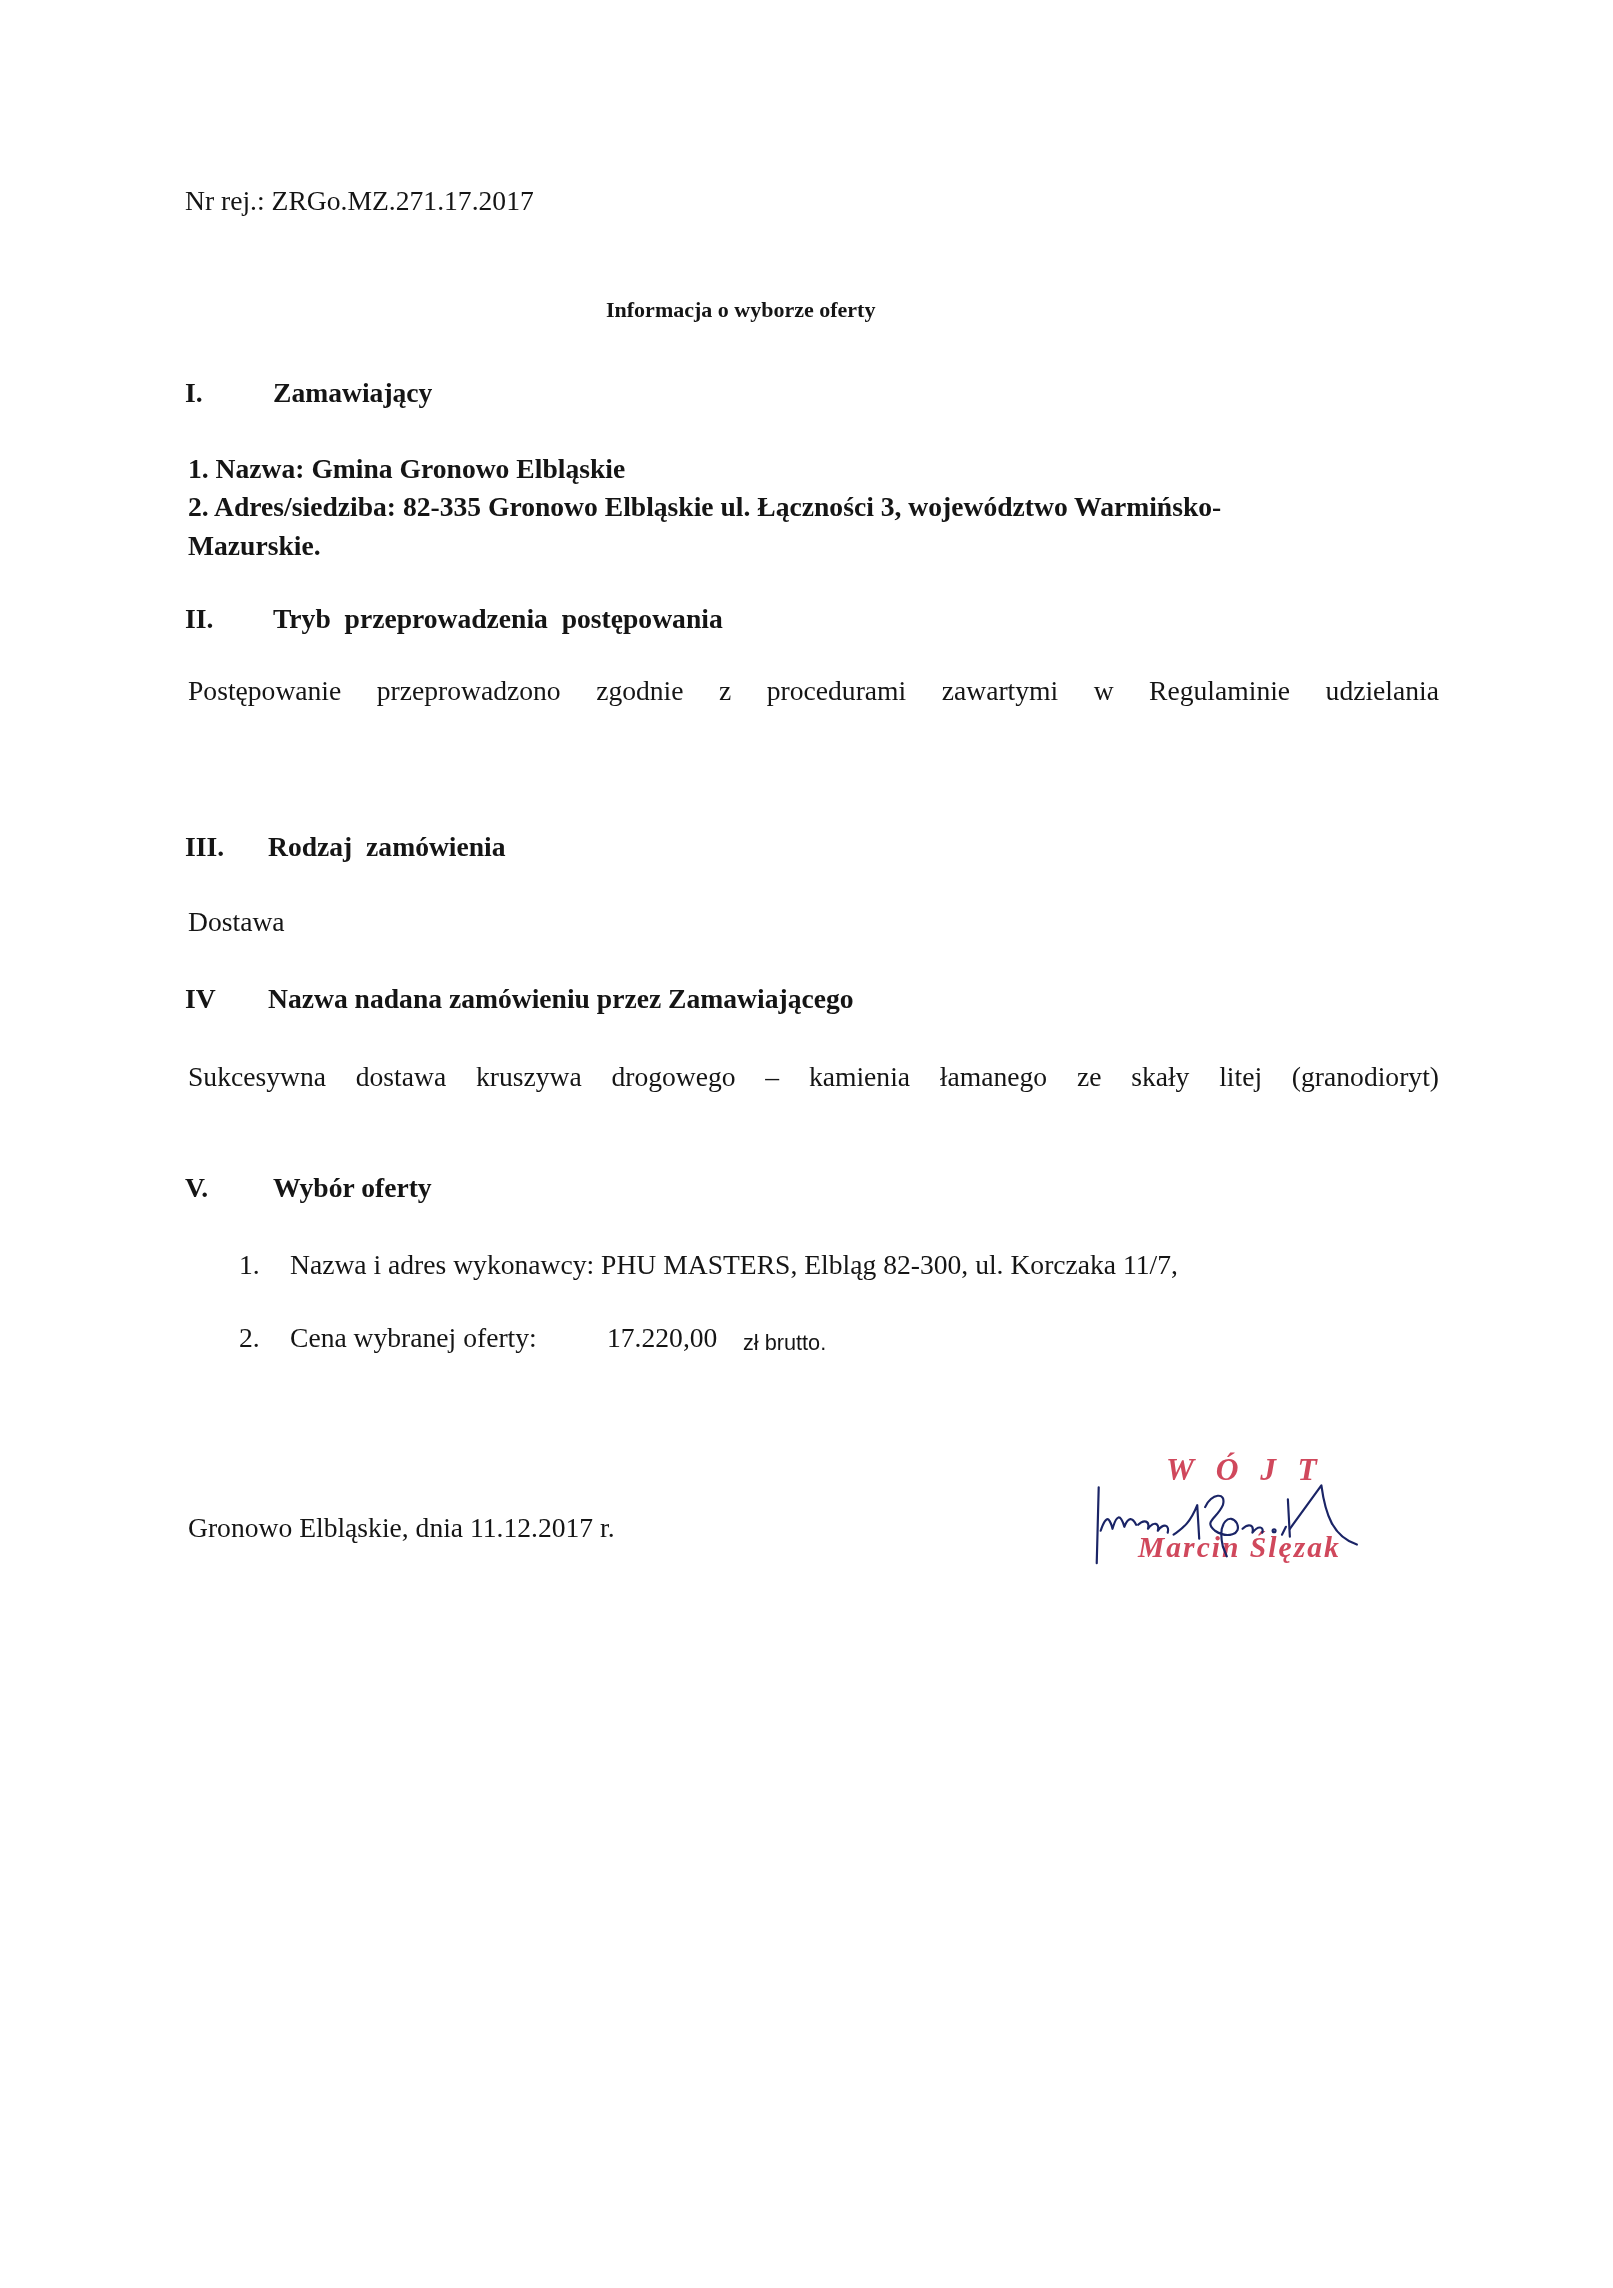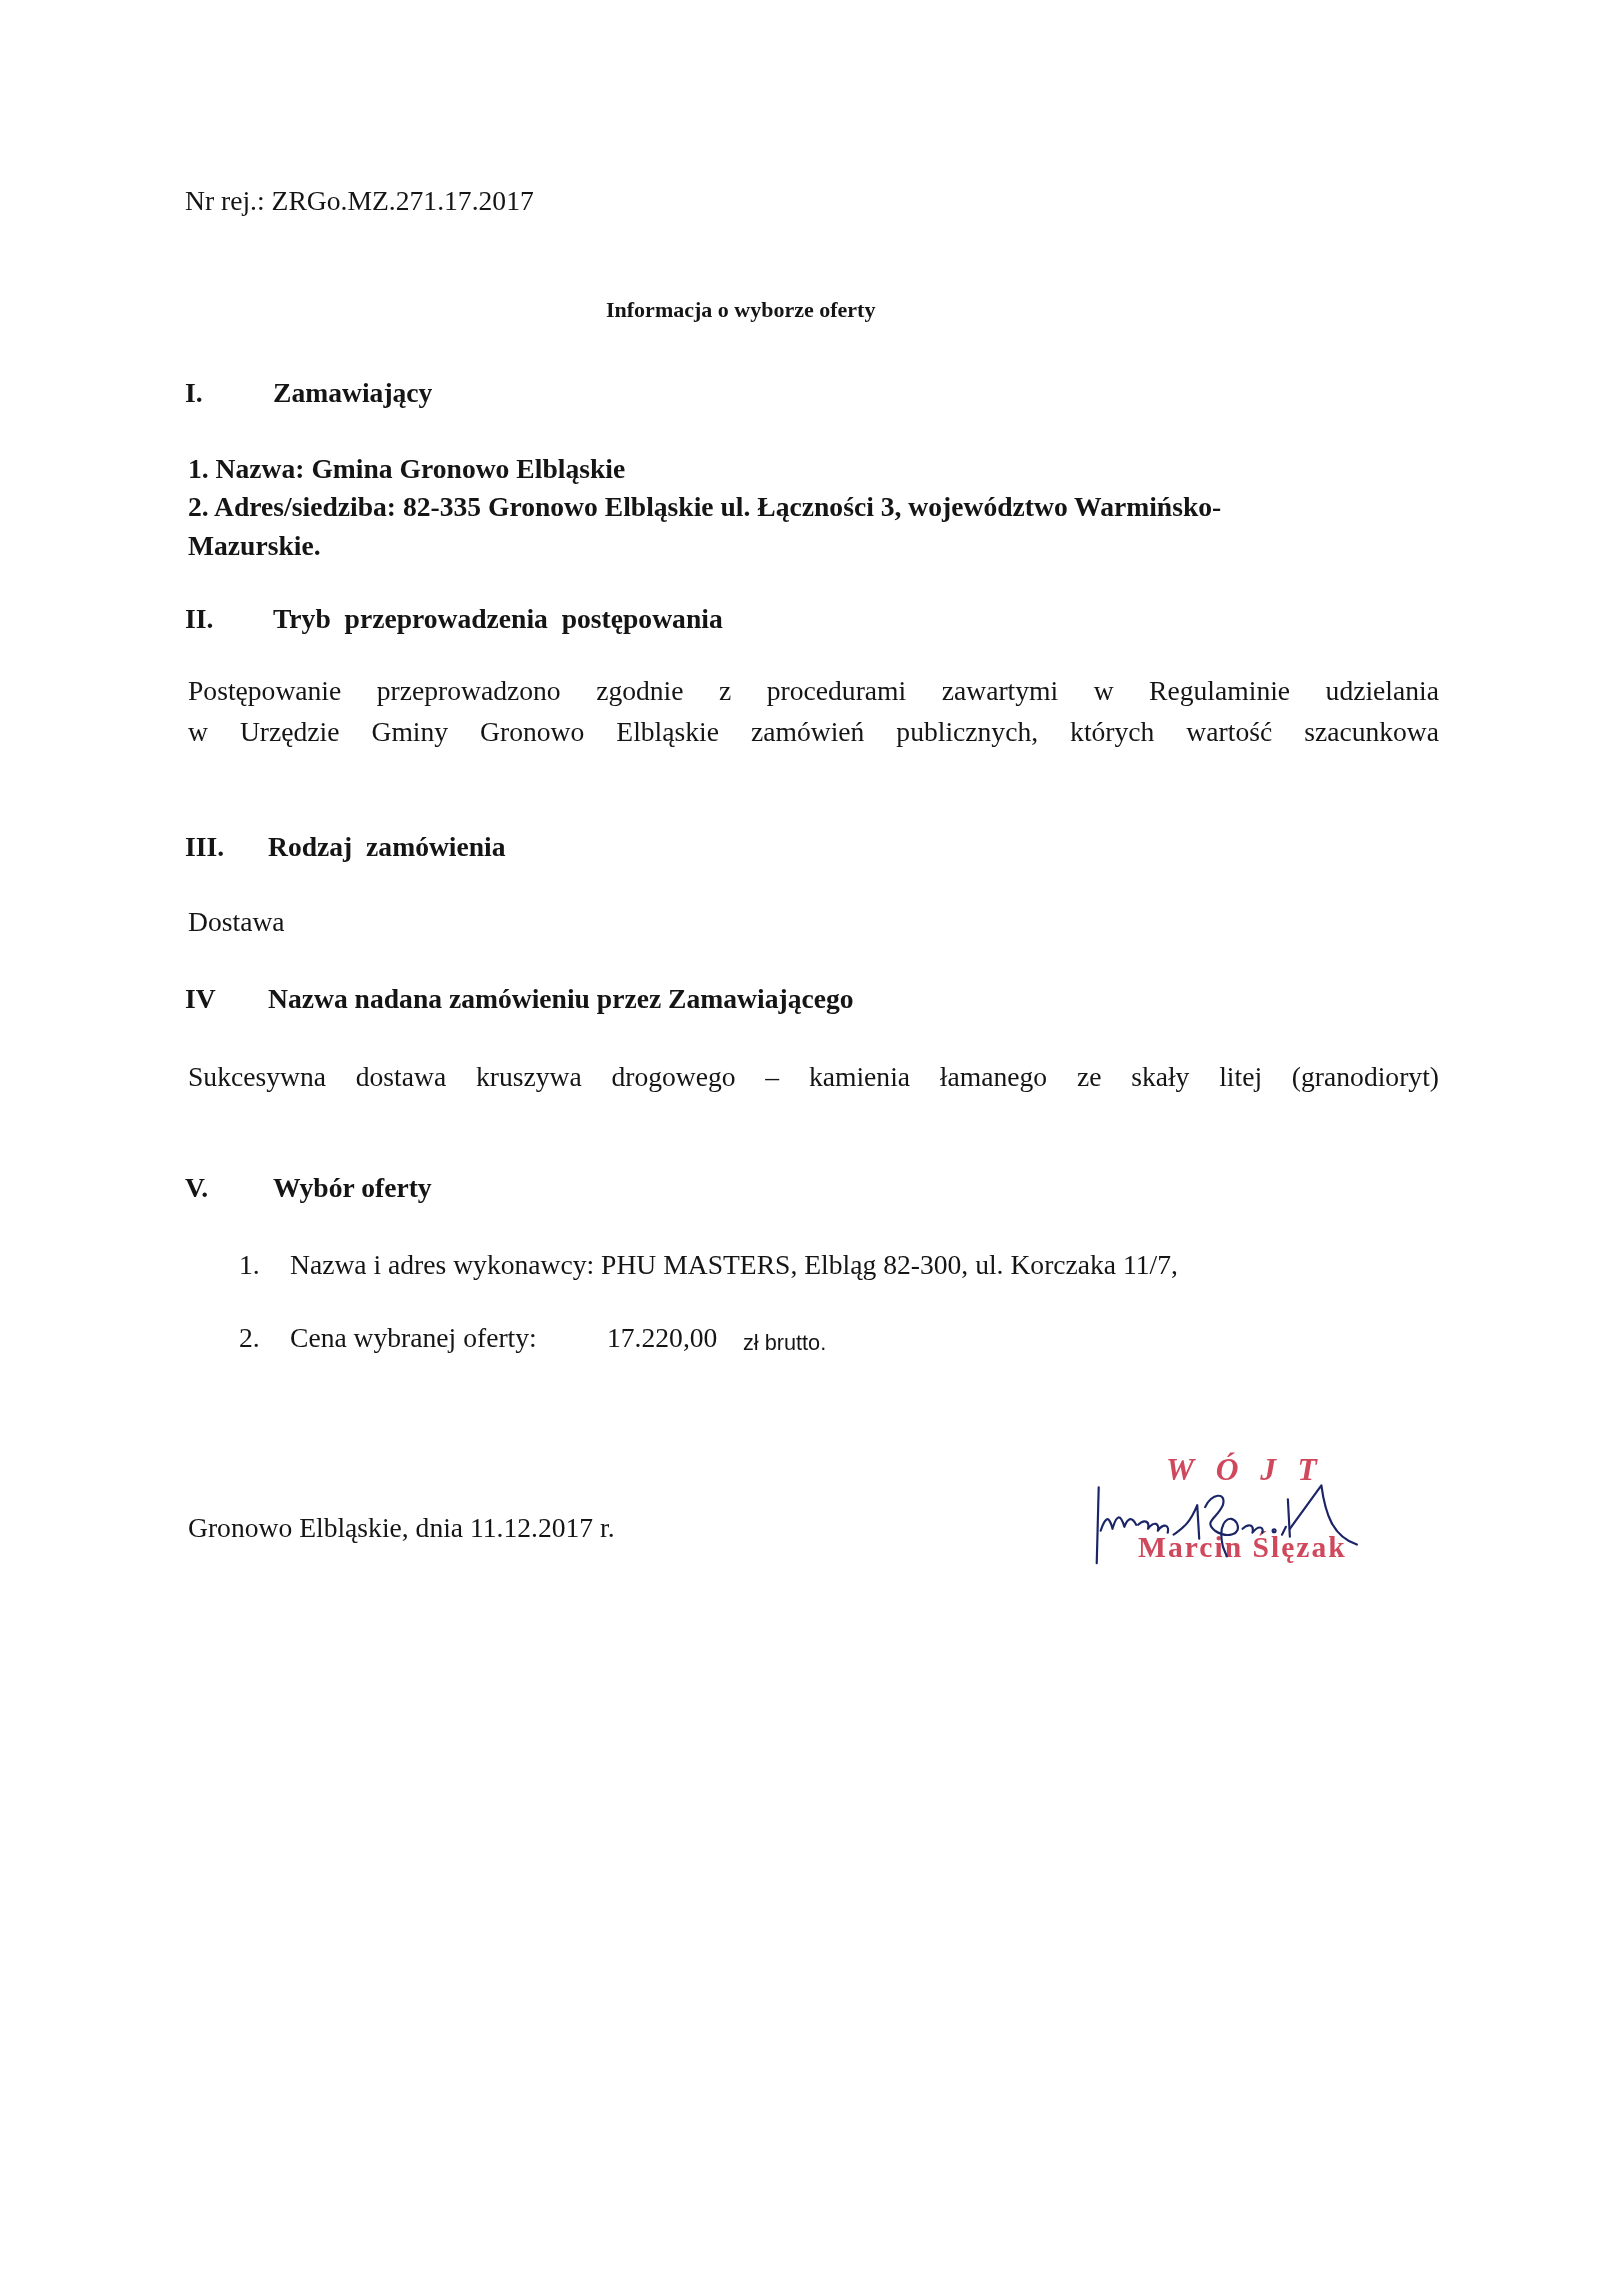--- a/index.html
+++ b/index.html
@@ -10,21 +10,21 @@
   .bold { font-weight: bold; }
   .title { font-size: 22px; font-weight: bold; }
   .para { position: absolute; left: 188px; width: 1251px; font-size: 27.6px; line-height: 41px; text-align: justify; }
   .para .ln { display: block; text-align-last: justify; white-space: nowrap; }
   .para .ln.last { text-align-last: left; }
   .small-sans { font-family: "Liberation Sans", "DejaVu Sans", sans-serif; font-size: 21.7px; }
   .stamp { position: absolute; left: 1079px; top: 1440px; width: 335px; height: 148px; }
   .stamp-title { position: absolute; left: 87px; top: 11.8px; font-family: "Liberation Serif", serif; font-weight: bold;
                  font-size: 31.5px; letter-spacing: 21.7px; color: #d0485c; font-style: italic; }
   .stamp-name { position: absolute; left: 59px; top: 91px; font-family: "Liberation Serif", serif; font-weight: bold;
-                font-size: 29.6px; letter-spacing: 2px; color: #d0485c; }
+                font-style: italic; font-size: 29.6px; letter-spacing: 2px; color: #d0485c; }
   .sig { position: absolute; left: 0; top: 0; }
 </style>
 </head>
 <body>
 
 <div>
 
   <div class="abs txt" style="left:185px; top:187px;">Nr rej.: ZRGo.MZ.271.17.2017</div>
 
   <div class="abs title" style="left:606px; top:297px;">Informacja o wyborze oferty</div>
@@ -35,21 +35,20 @@
     <div class="abs txt bold" style="left:188px; top:455px;">1. Nazwa: Gmina Gronowo Elbląskie</div>
     <div class="abs txt bold" style="left:188px; top:493px;">2. Adres/siedziba: 82-335 Gronowo Elbląskie ul. Łączności 3, województwo Warmińsko-</div>
     <div class="abs txt bold" style="left:188px; top:532px;">Mazurskie.</div>
   </div>
 
   <div>
     <div class="abs txt bold" style="left:185px; top:605px;">II.</div>
     <div class="abs txt bold" style="left:273px; top:605px; white-space:pre;">Tryb  przeprowadzenia  postępowania</div>
     <div class="para" style="top:670px;">
       <span class="ln">Postępowanie przeprowadzono zgodnie z procedurami zawartymi w Regulaminie udzielania</span>
-      <span class="ln">w Urzędzie Gminy Gronowo Elbląskie zamówień publicznych, których wartość szacunkowa</span>
     </div>
   </div>
 
   <div>
     <div class="abs txt bold" style="left:185px; top:833px;">III.</div>
     <div class="abs txt bold" style="left:268px; top:833px; white-space:pre;">Rodzaj  zamówienia</div>
     <div class="abs txt" style="left:188px; top:908px;">Dostawa</div>
   </div>
 
   <div>

